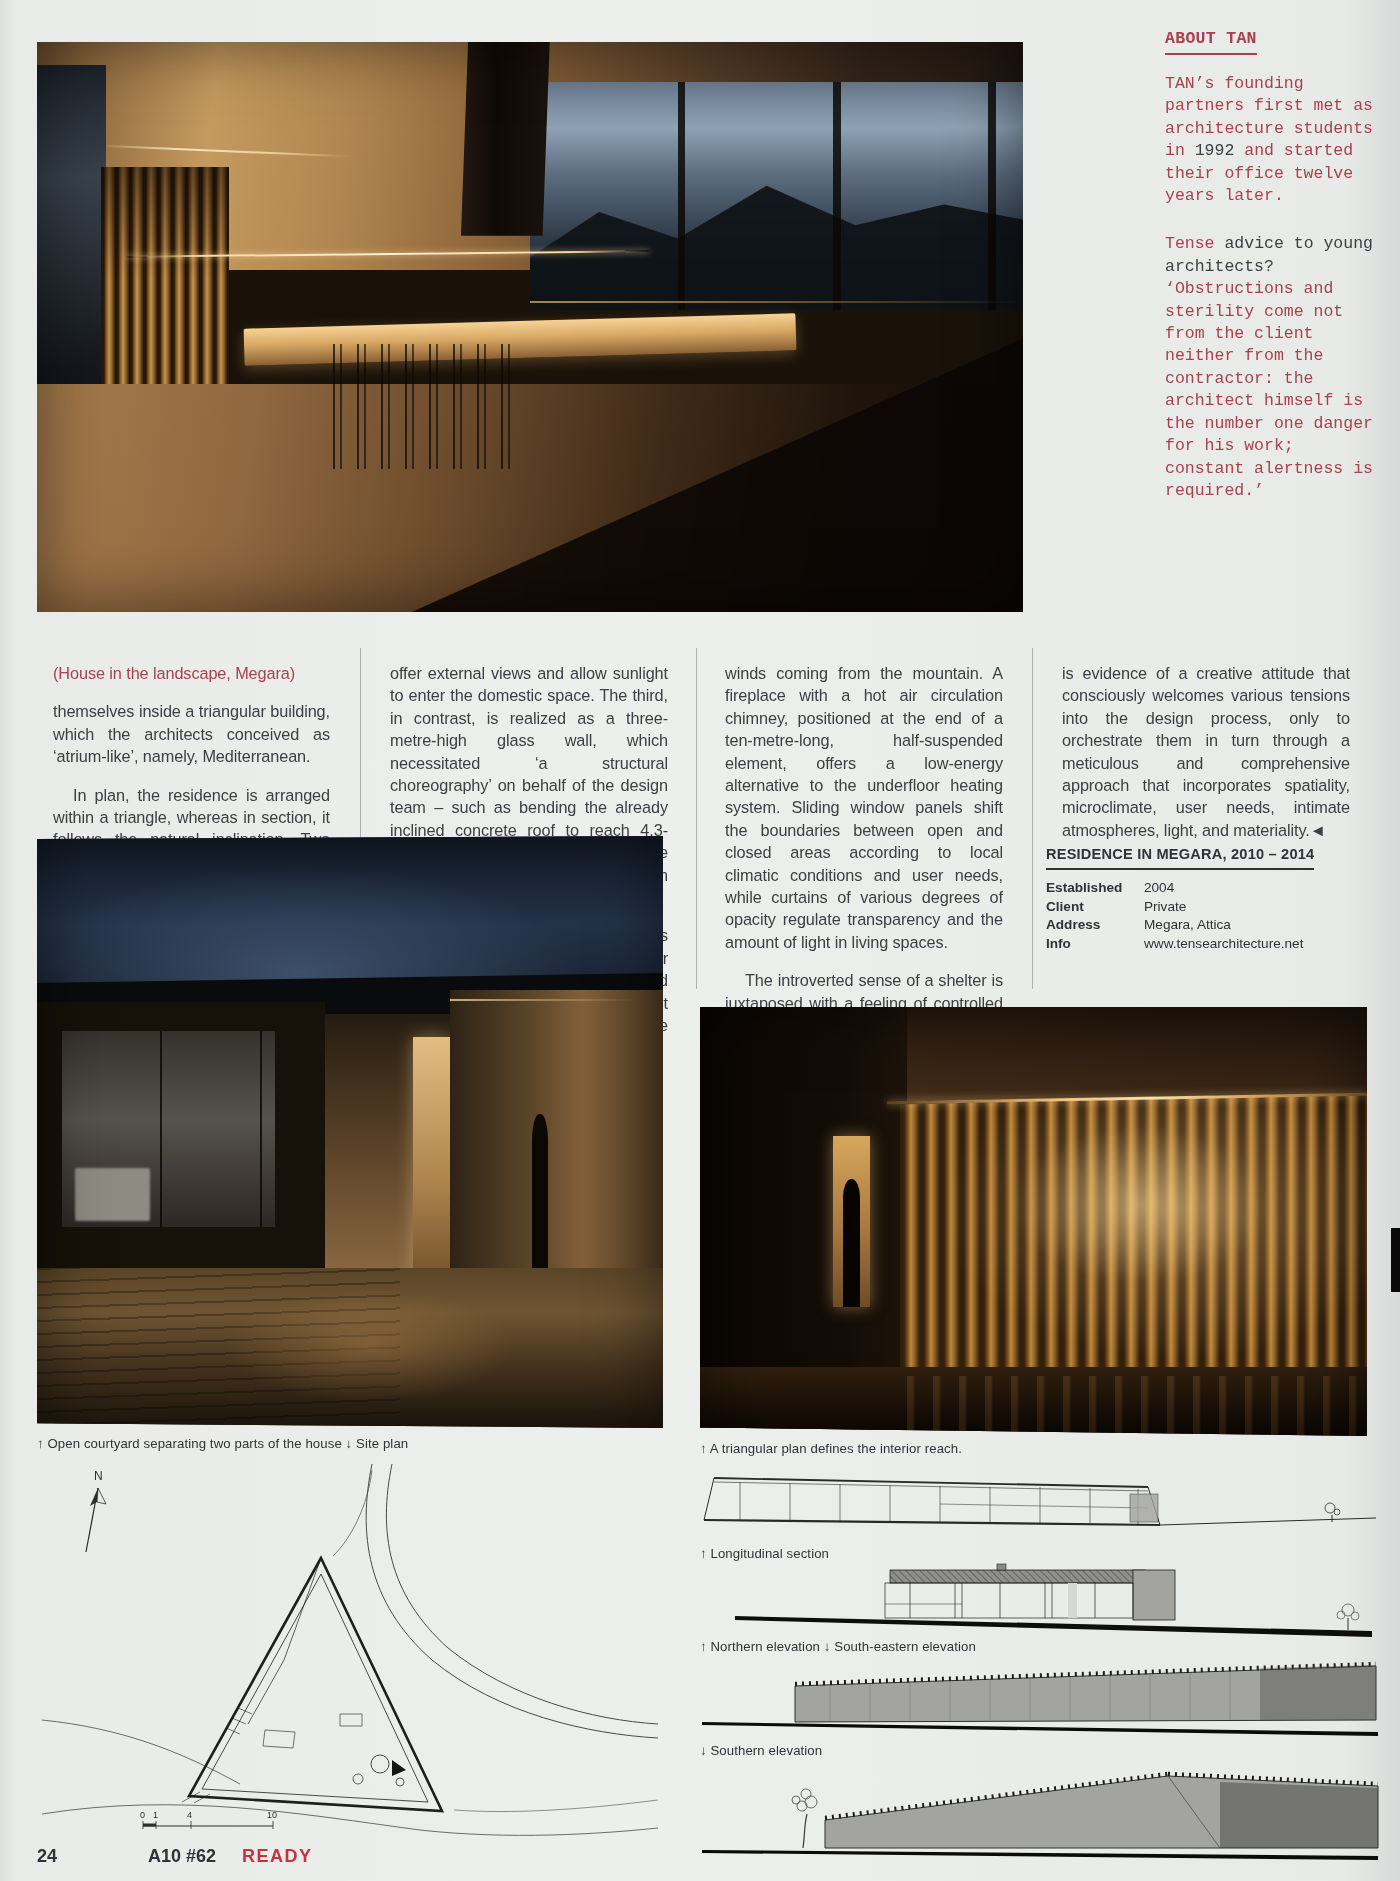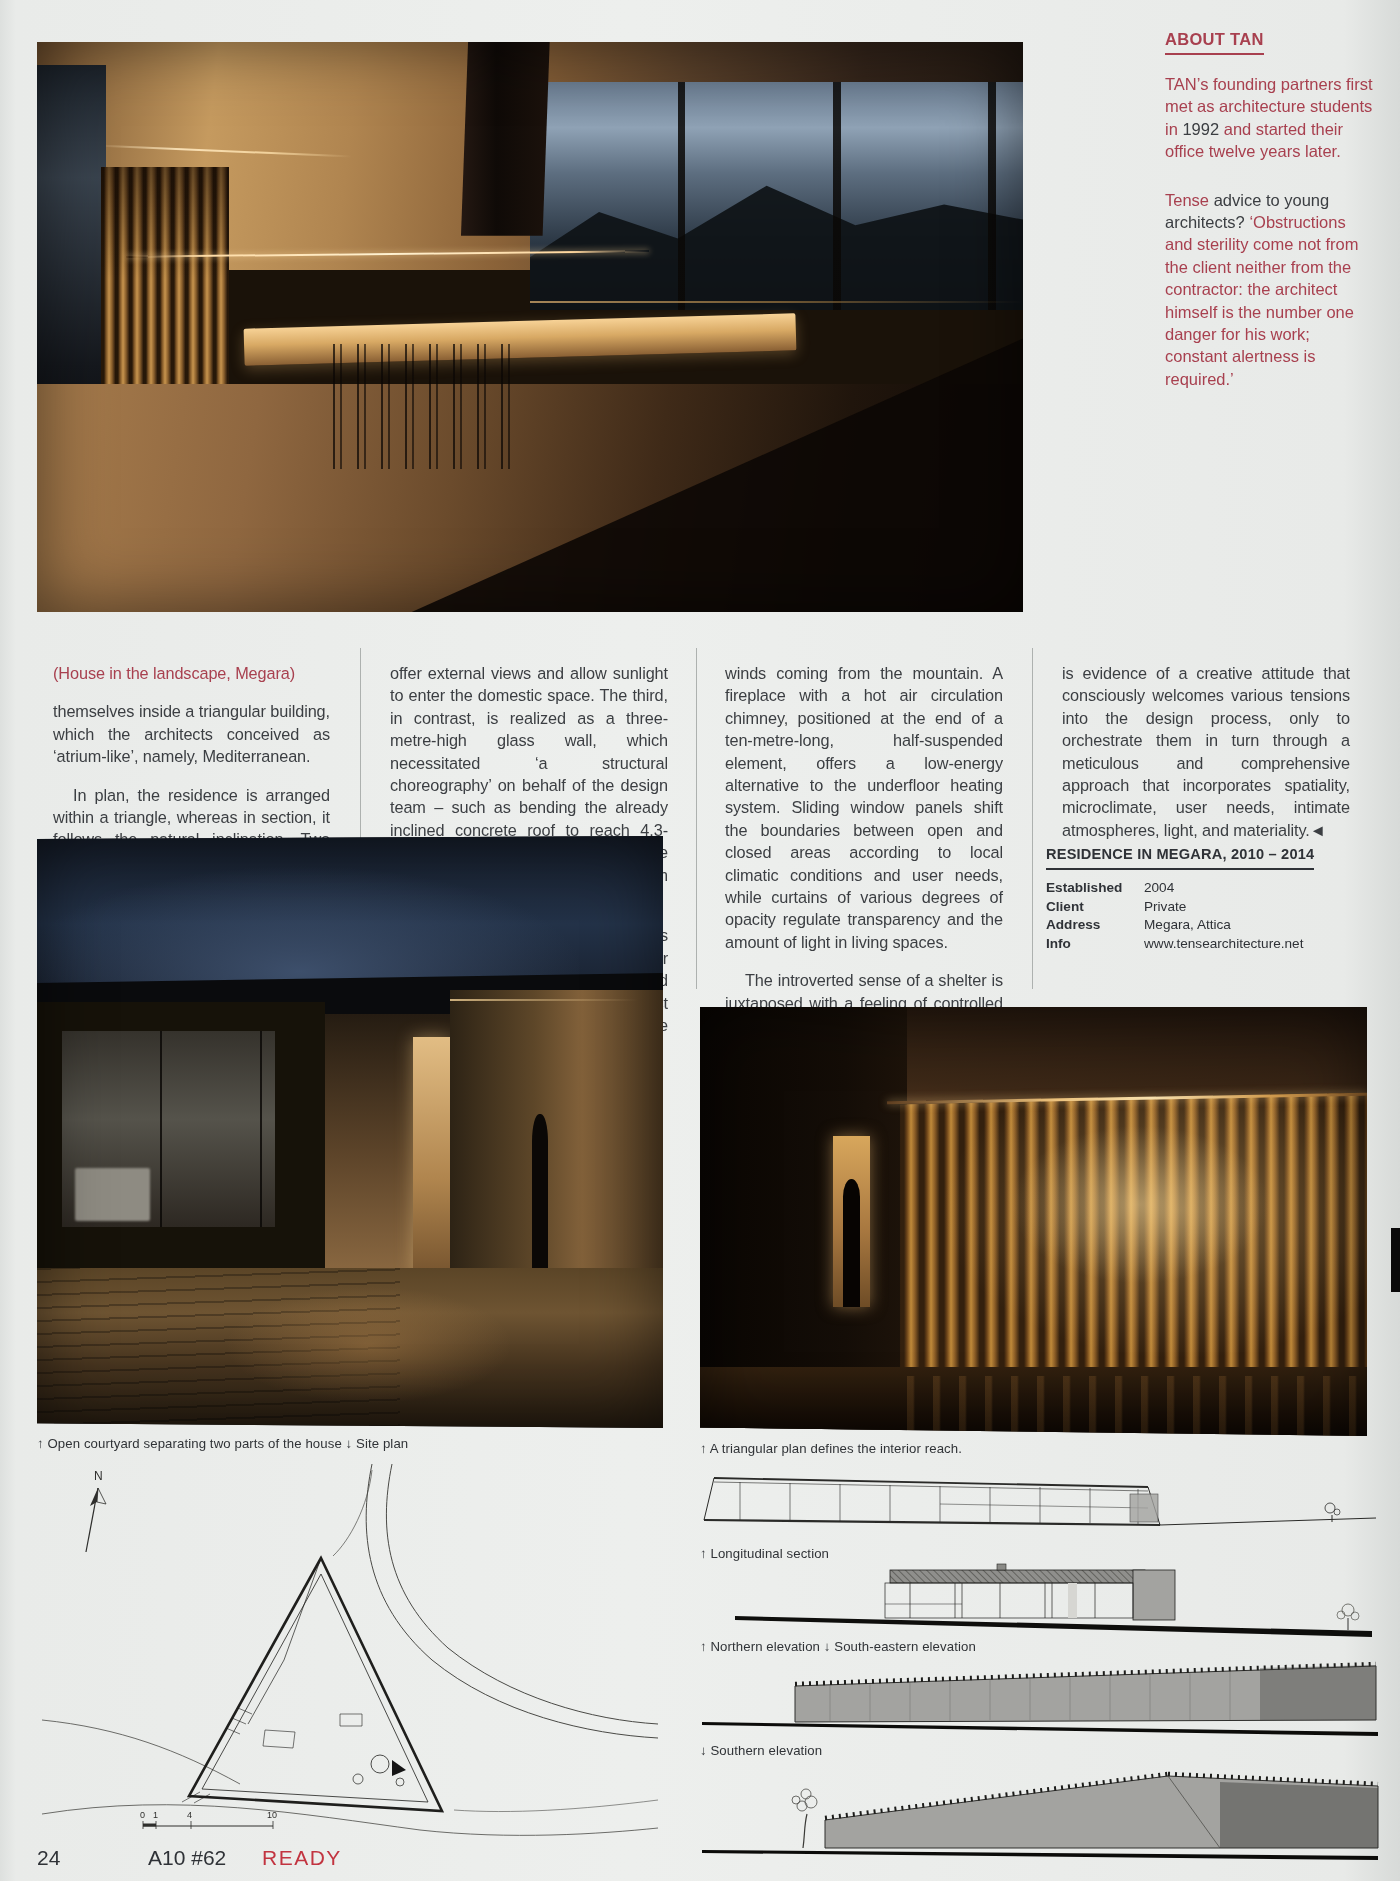--- a/index.html
+++ b/index.html
@@ -45,39 +45,39 @@
   .pr-left{left:0;top:0;width:31%;height:100%;background:linear-gradient(90deg,#0a0603 0%,#140d07 70%,#1d130a 100%);}
   .pr-curtain{left:30%;top:20%;width:70%;height:68%;clip-path:polygon(0 4%,100% 0,100% 100%,0 100%);
      background:radial-gradient(ellipse at 60% 40%,rgba(255,210,130,.35),transparent 60%),repeating-linear-gradient(90deg,#33200e 0 4px,#6e4519 7px,#c08a3a 11px,#8a5c26 15px,#2c1b0c 20px);}
   .pr-curtain-glow{left:45%;top:26%;width:42%;height:40%;background:radial-gradient(ellipse,rgba(255,225,160,.45),transparent 65%);}
   .pr-topline{left:28%;top:21%;width:72%;height:3px;background:linear-gradient(90deg,#5e3e20,#edc27c 35%,#f7e0ae 55%,#cf9a4e 80%,#8a5c2a);transform:rotate(-1deg);box-shadow:0 0 8px rgba(250,210,140,.6);}
   .pr-doorway{left:20%;top:30%;width:5.5%;height:40%;background:linear-gradient(180deg,#d8a75c 0%,#a87840 55%,#6e4c26 100%);box-shadow:0 0 16px rgba(230,180,110,.5);}
   .pr-figure{left:21.4%;top:40%;width:2.6%;height:30%;background:#070402;border-radius:50% 50% 0 0/14% 14% 0 0;}
   .pr-floor{left:0;bottom:0;width:100%;height:16%;background:linear-gradient(180deg,#31200f 0%,#1d1208 55%,#0e0804 100%);}
   .pr-reflect{left:31%;bottom:0;width:69%;height:14%;opacity:.8;background:repeating-linear-gradient(90deg,rgba(190,130,60,.25) 0 6px,transparent 8px 26px);}
   
-  .sidebar{left:1165px;top:28px;width:210px;font-size:16.5px;line-height:22.4px;color:#a8404f;}
+  .sidebar{left:1165px;top:28px;width:210px;font-size:16.5px;line-height:22.4px;color:#a8404f;font-family:Liberation Mono, monospace;}
   .sidebar h2{margin:0;font-size:16.5px;line-height:20px;letter-spacing:.3px;display:inline-block;border-bottom:2px solid #a8404f;padding-bottom:4px;font-weight:bold;}
   .sidebar p{margin:18px 0 0 0;}
   .sidebar p.gap{margin-top:26px;}
   .sidebar .dark{color:#3b3e42;}
   .bodycol{top:646px;width:309px;font-size:16.3px;line-height:22.4px;text-align:justify;color:#3b3e42;letter-spacing:-.1px;}
   .bodycol p{margin:16px;}
   .bodycol p.indent{text-indent:20px;}
   .intro{color:#a8404f;text-align:left;}
   .vrule{position:absolute;top:648px;height:341px;width:1px;background:#adb1af;}
   .project{left:1046px;top:845px;width:330px;color:#2f3237;}
   .project h3{margin:0 0 9px 0;font-size:14.6px;letter-spacing:.2px;display:inline-block;border-bottom:2px solid #2f3237;padding-bottom:6px;font-weight:bold;}
   .project .row{display:flex;font-size:13.6px;line-height:18.6px;}
   .project .lbl{width:98px;flex:0 0 98px;font-weight:bold;}
   .caption{position:absolute;font-size:13.2px;color:#303337;letter-spacing:.1px;}
-  .footer span{position:absolute;top:1846px;font-size:21px;font-weight:normal;}
+  .footer span{position:absolute;top:1846px;font-size:18px;font-weight:bold;}
   .pg-num{left:37px;color:#2f3237;}
   .pg-issue{left:148px;color:#2f3237;}
-  .pg-ready{left:262px;color:#c23440;letter-spacing:1.5px;}
+  .pg-ready{left:242px;color:#c23440;letter-spacing:1.5px;}
   .edge-mark{left:1391px;top:1228px;width:9px;height:64px;background:#0a0a0a;}
   svg{position:absolute;overflow:visible;}
   svg text{font-family:"Liberation Sans","DejaVu Sans",sans-serif;fill:#2e2e2c;}
 </style>
 </head>
 <body>
 
 <div class="page">
 
   <div class="photo photo-main">

